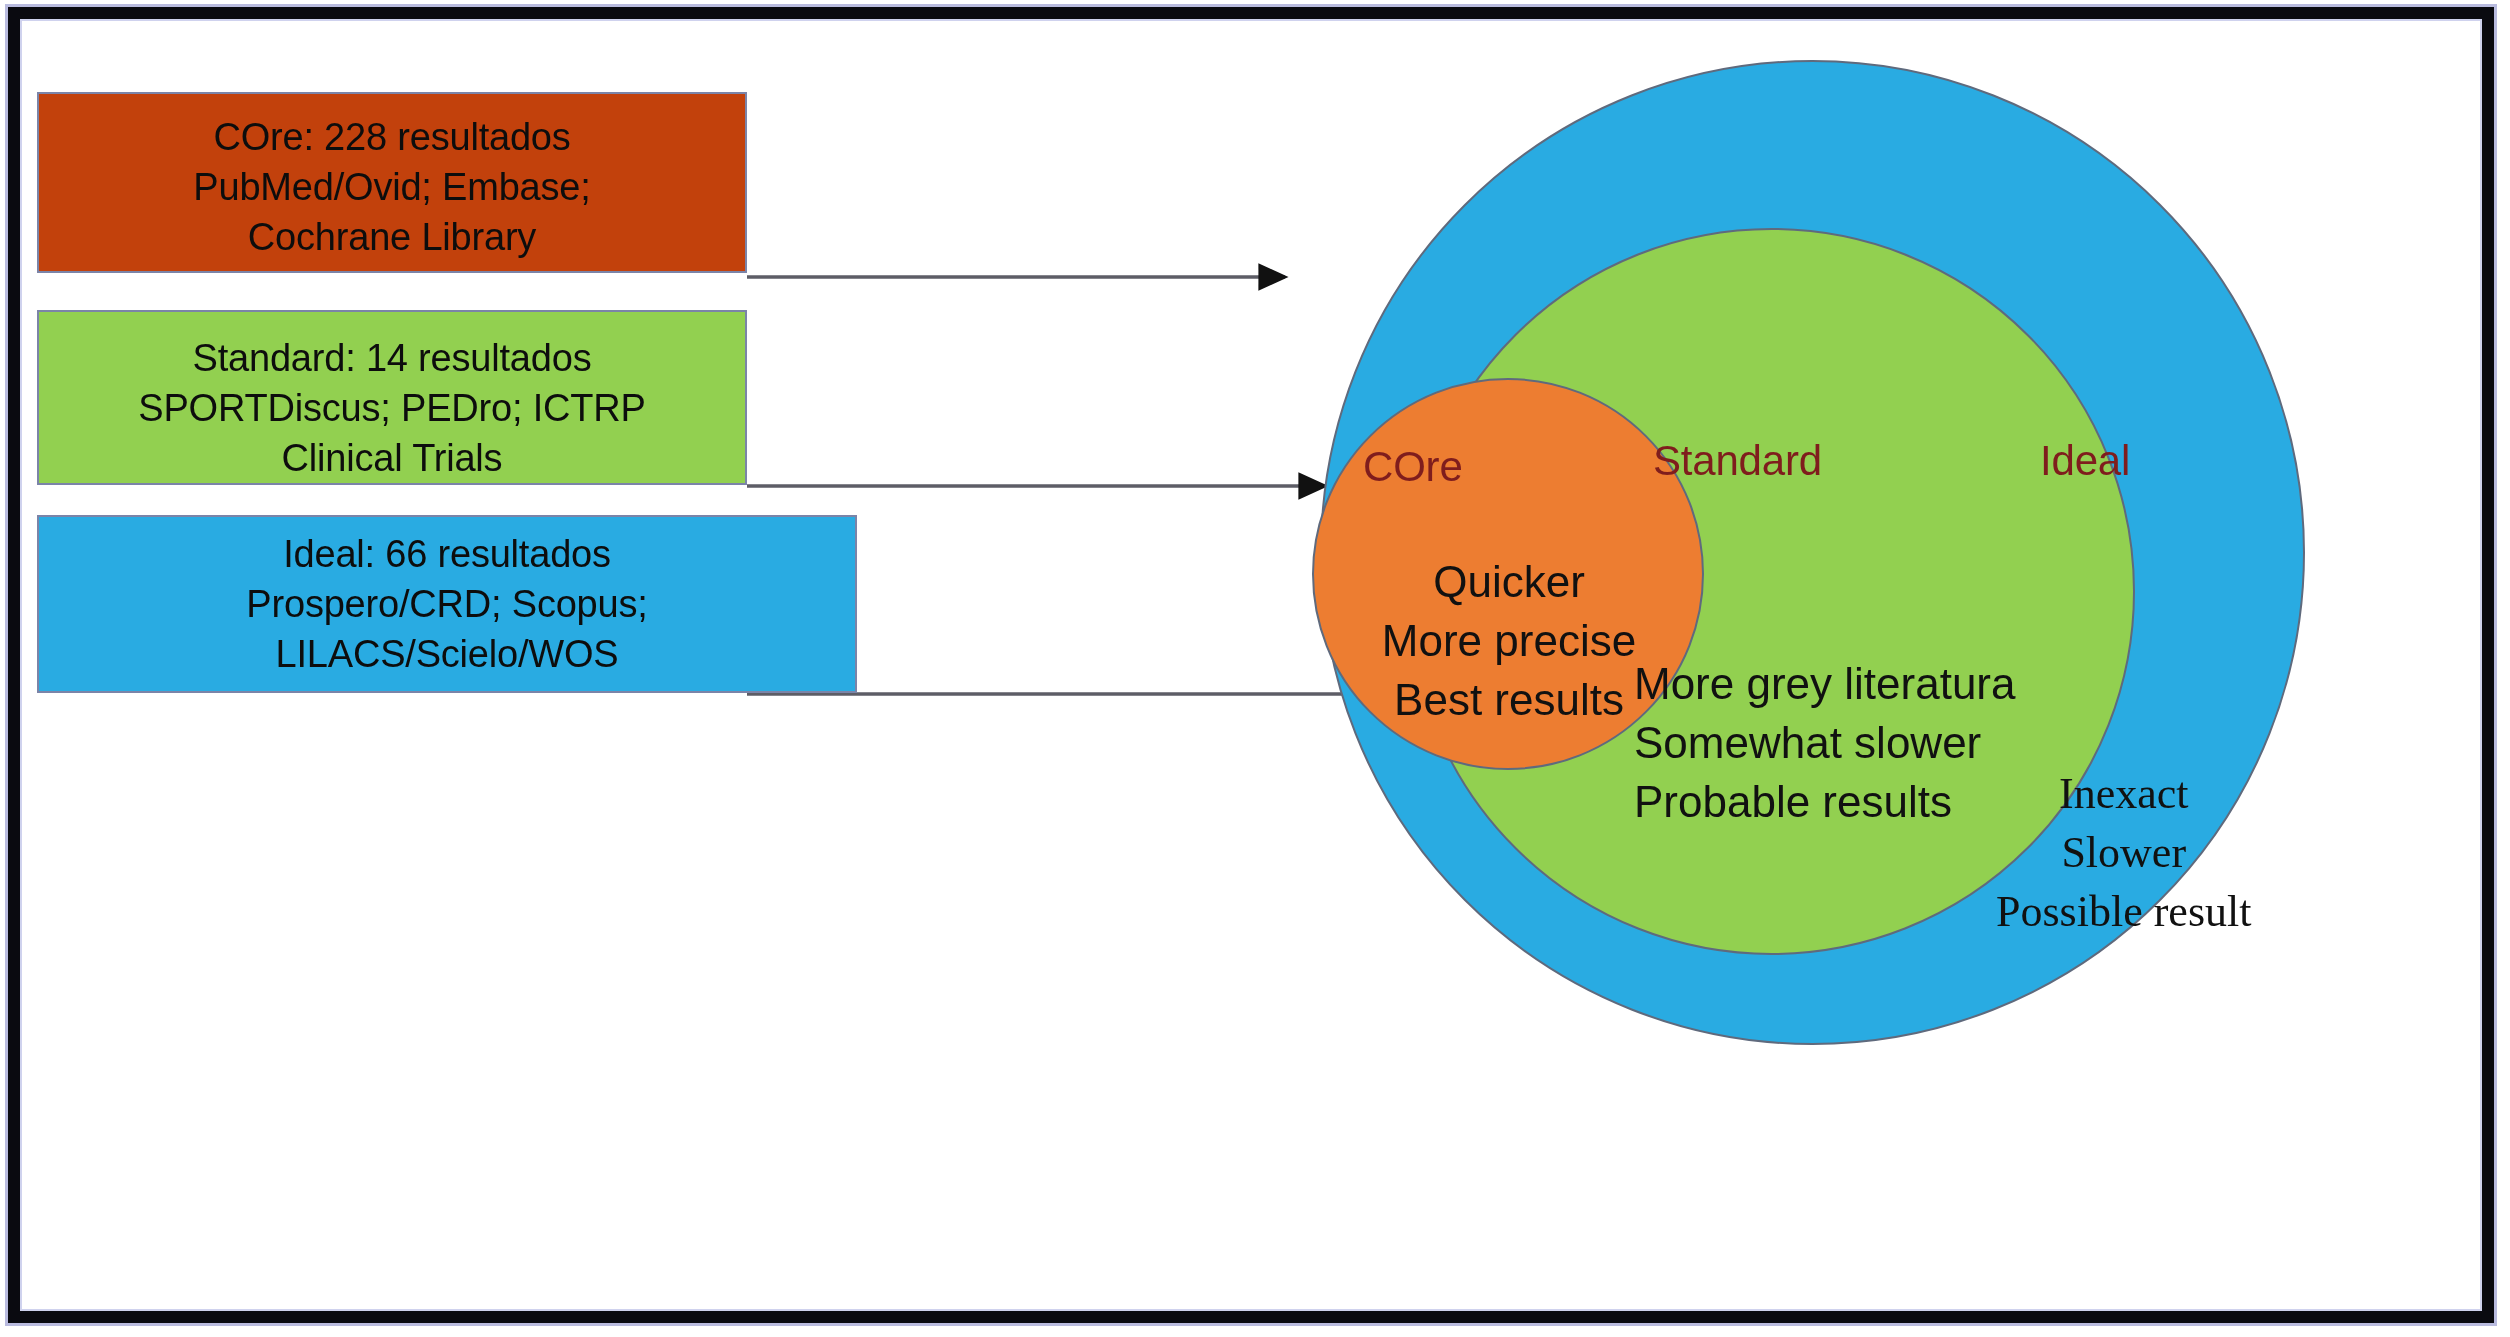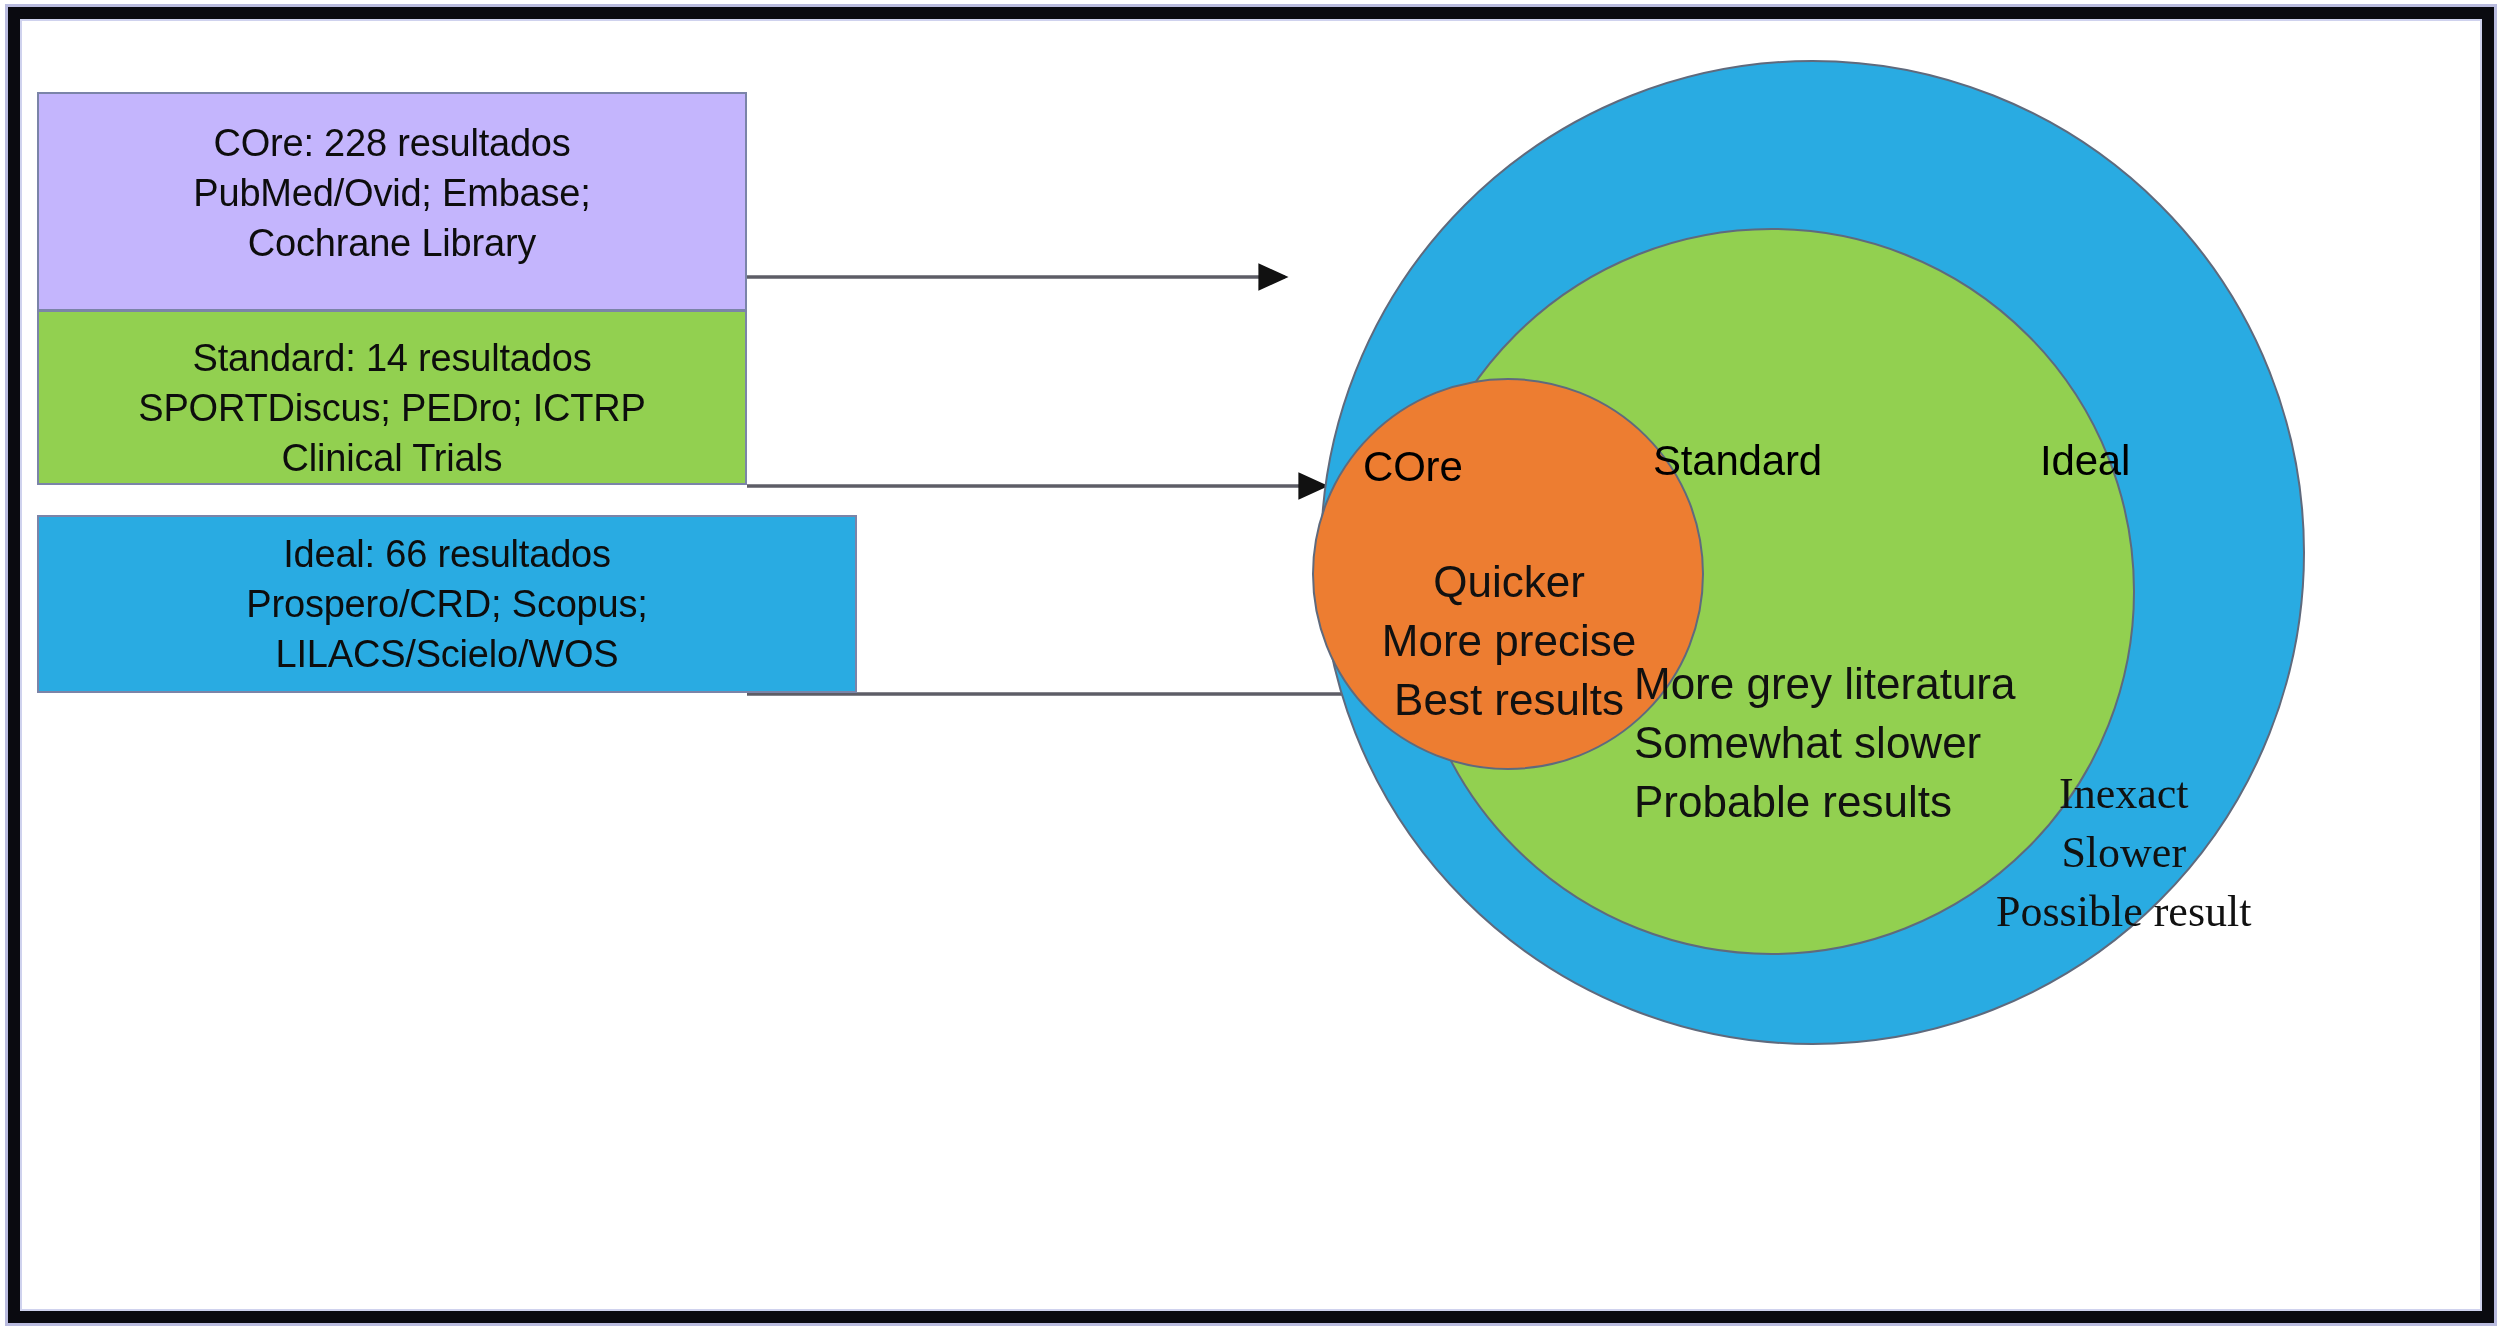--- a/index.html
+++ b/index.html
@@ -61,24 +61,24 @@
     text-align: center;
     color: #0d0d0d;
     font-size: 38px;
     line-height: 1.32;
     letter-spacing: -0.2px;
     padding: 0 12px;
   }
   .legend-box .line { display: block; white-space: nowrap; }
 
   #box-core {
-    left: 37px;  top: 92px;  width: 710px; height: 219px;
-    background: #c4b5fd;
+    left: 37px;  top: 92px;  width: 710px; height: 181px;
+    background: #c2410c;
     justify-content: flex-start;
-    padding-top: 24px;
+    padding-top: 18px;
   }
   #box-standard {
     left: 37px;  top: 310px; width: 710px; height: 175px;
     background: #92D050;
     justify-content: flex-end;
   }
   #box-ideal {
     left: 37px;  top: 515px; width: 820px; height: 178px;
     background: #29ABE2;
     justify-content: center;
@@ -106,21 +106,21 @@
     left: 1312px; top: 378px;
     width: 392px; height: 392px;
     background: #ED7D31;
     border: 2px solid #5f6a7d;
   }
 
   
   .circle-title {
     position: absolute;
     font-size: 42px;
-    color: #000000;
+    color: #7f1d1d;
     white-space: nowrap;
     letter-spacing: -0.2px;
   }
   #title-core     { left: 1363px; top: 443px; }
   #title-standard { left: 1653px; top: 437px; }
   #title-ideal    { left: 2040px; top: 437px; }
 
   
   .circle-text {
     position: absolute;

